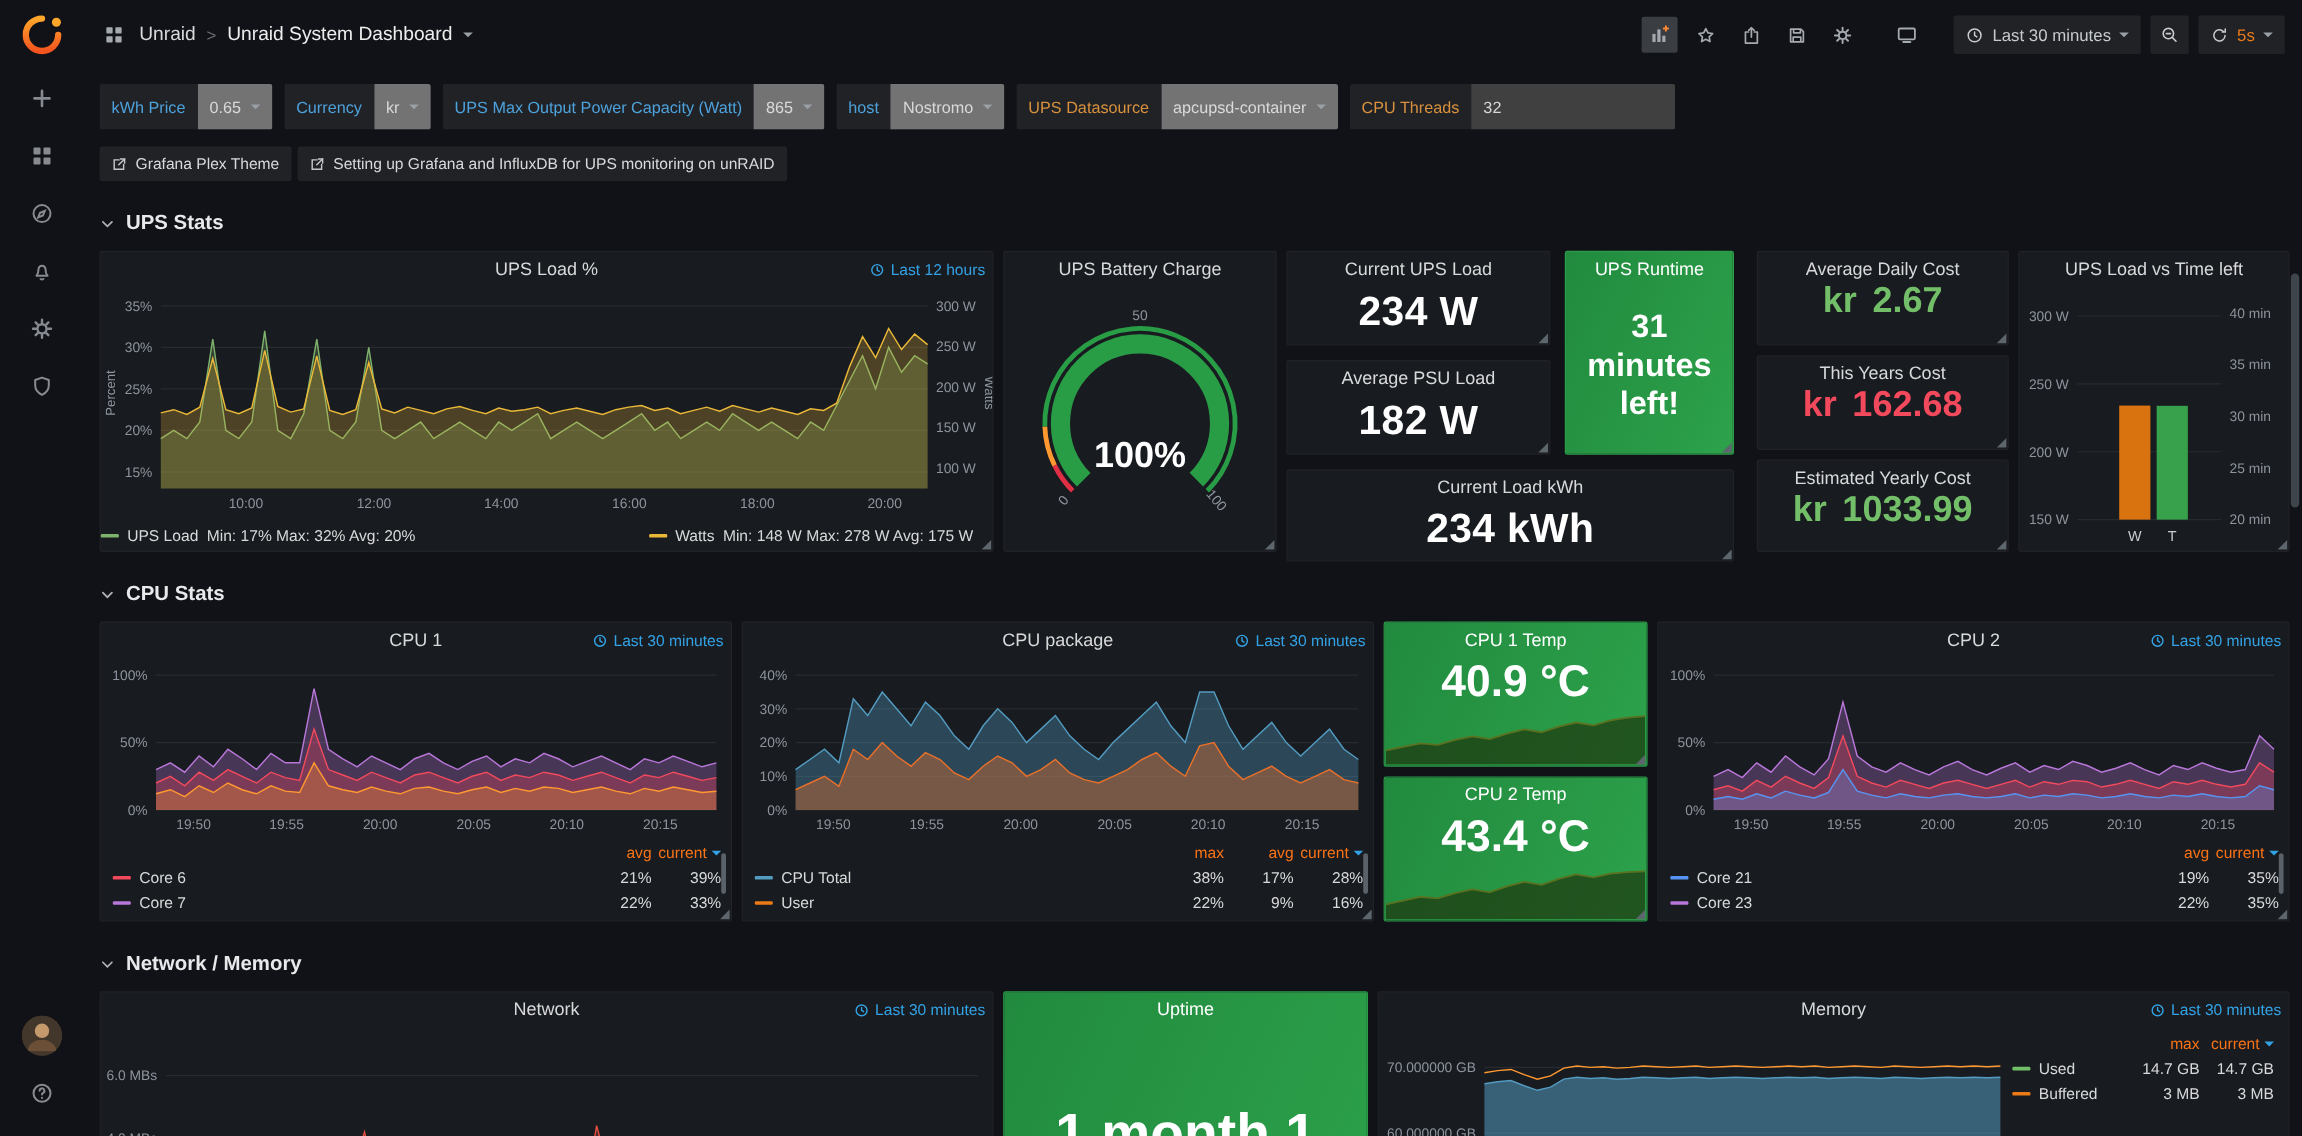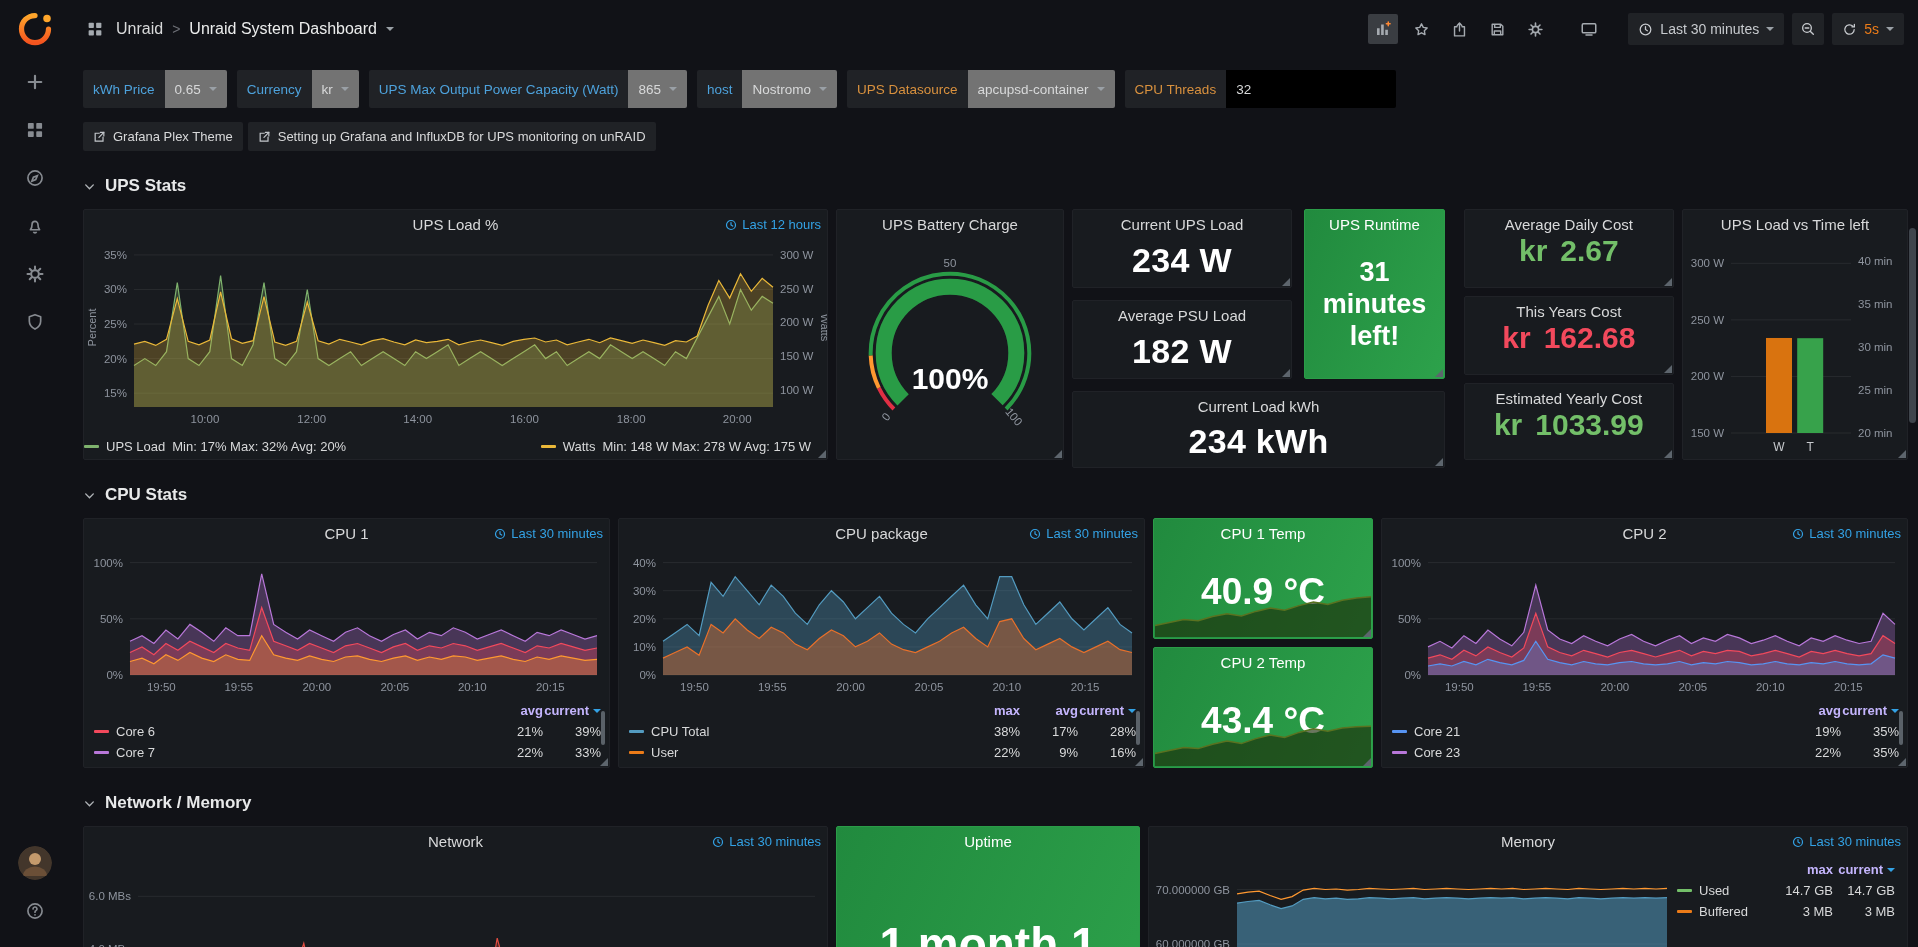--- a/index.html
+++ b/index.html
@@ -27,21 +27,21 @@
 .add-panel{background:#3a3d42}
 .hsep{width:8px}
 .tp-chip{height:32px;background:#202226;border-radius:2px;display:flex;align-items:center;gap:7px;padding:0 10px;font-size:14px;color:#c7cace;cursor:pointer}
 .refresh-interval{color:#eb7b18;font-weight:500}
 
 .submenu{padding:12px 14px 0 13px;flex:none}
 .vrow{display:flex;gap:10px}
 .chip{height:38px;display:flex;align-items:stretch;border-radius:2px;overflow:hidden;font-size:13.5px}
 .chip-label{background:#202226;display:flex;align-items:center;padding:0 10px;font-weight:500}
 .chip-value{background:#737373;display:flex;align-items:center;gap:8px;padding:0 10px;color:#d8d9da;cursor:pointer}
-.chip-input{background:#000000;border:none;color:#d8d9da;font-size:13.5px;padding:0 10px;width:170px;font-family:"Liberation Sans",sans-serif;outline:none}
+.chip-input{background:#404040;border:none;color:#d8d9da;font-size:13.5px;padding:0 10px;width:170px;font-family:"Liberation Sans",sans-serif;outline:none}
 .lrow{margin-top:14px;display:flex;gap:5px}
 .link-chip{height:29px;background:#202226;border-radius:2px;display:flex;align-items:center;gap:7px;padding:0 10px;font-size:13px;color:#d8d9da;cursor:pointer}
 .link-chip svg{color:#c3c7cc}
 
 .dash{padding:0 10px 0 13px}
 .section{display:flex;align-items:center;gap:9px;margin:22px 0 10px;height:26px;font-size:17px;font-weight:bold;color:#e8e9ea;cursor:pointer}
 .section svg{color:#b0b4b8}
 .prow{display:flex;gap:8px}
 .prow-ups{height:251px}
 .prow-cpu{height:250px;margin-top:0}
@@ -55,36 +55,36 @@
 .corner{position:absolute;right:1px;bottom:1px;width:0;height:0;border-style:solid;border-width:0 0 8px 8px;border-color:transparent transparent #5d656d transparent}
 .chart{position:absolute;left:0;right:0}
 .chart-ts{top:28px;bottom:70px}
 .chart-ups{top:28px;bottom:30px}
 .chart-full{top:28px;bottom:0}
 .stat-body{position:absolute;top:24px;left:0;right:0;bottom:0;display:flex;align-items:center;justify-content:center}
 .stat-value{font-size:34px;font-weight:bold;color:#fff;letter-spacing:.3px}
 .cost-prefix,.cost-amt{font-size:30px;font-weight:bold}
 .cost-gap{display:flex;gap:13px;align-items:baseline}
 .runtime-value{font-size:27px;font-weight:bold;color:#fff;text-align:center;line-height:1.18;padding:0 6px}
-.temp-value{font-size:37px;font-weight:bold;color:#fff;text-align:center;margin-top:24px}
+.temp-value{font-size:37px;font-weight:bold;color:#fff;text-align:center;margin-top:0}
 .spark{position:absolute;left:1px;right:1px;bottom:1px;height:46px}
 .uptime-value{font-size:46px;font-weight:bold;color:#fff;text-align:center;margin-top:62px;white-space:nowrap;overflow:hidden}
 
 .mid{display:grid;width:405px;grid-template-columns:220px 141px;grid-template-rows:79px 79px 77px;gap:12px}
 .g-a{grid-area:1/1/2/2}.g-b{grid-area:1/2/3/3}.g-c{grid-area:2/1/3/2}.g-d{grid-area:3/1/4/3}
 .costs{width:222px;display:flex;flex-direction:column;gap:8px}
 .costs .panel{height:79px}.costs .panel:last-child{height:77px}
 
 .ups-legend{position:absolute;left:0;right:16px;bottom:5px;display:flex;justify-content:space-between;font-size:13px;color:#d8d9da}
 .litem{display:flex;align-items:center;gap:7px;cursor:pointer}
 .ldash{width:15px;height:3px;border-radius:1px;flex:none}
 .lname{font-weight:500}
 .cpu-legend{position:absolute;left:10px;right:8px;bottom:4px;font-size:13px}
 .lg-row{display:flex;align-items:center;height:21px}
-.lg-head{color:#c4b5fd;font-weight:700}
+.lg-head{color:#f97316;font-weight:400}
 .lg-name{display:flex;align-items:center;gap:7px;flex:1;cursor:pointer}
 .lg-v{width:58px;text-align:right;display:flex;justify-content:flex-end;align-items:center;gap:4px}
 .legend-scroll{position:absolute;right:-4px;bottom:18px;width:4px;height:34px;background:#5a6168;border-radius:2px}
 .mem-legend{position:absolute;top:32px;right:12px;width:218px;font-size:13px}
 .mem-legend .lg-v{width:62px}
 .page-scroll{position:absolute;right:2px;top:228px;width:7px;height:195px;background:#3f454c;border-radius:4px}
 </style>
 </head>
 <body>
 

